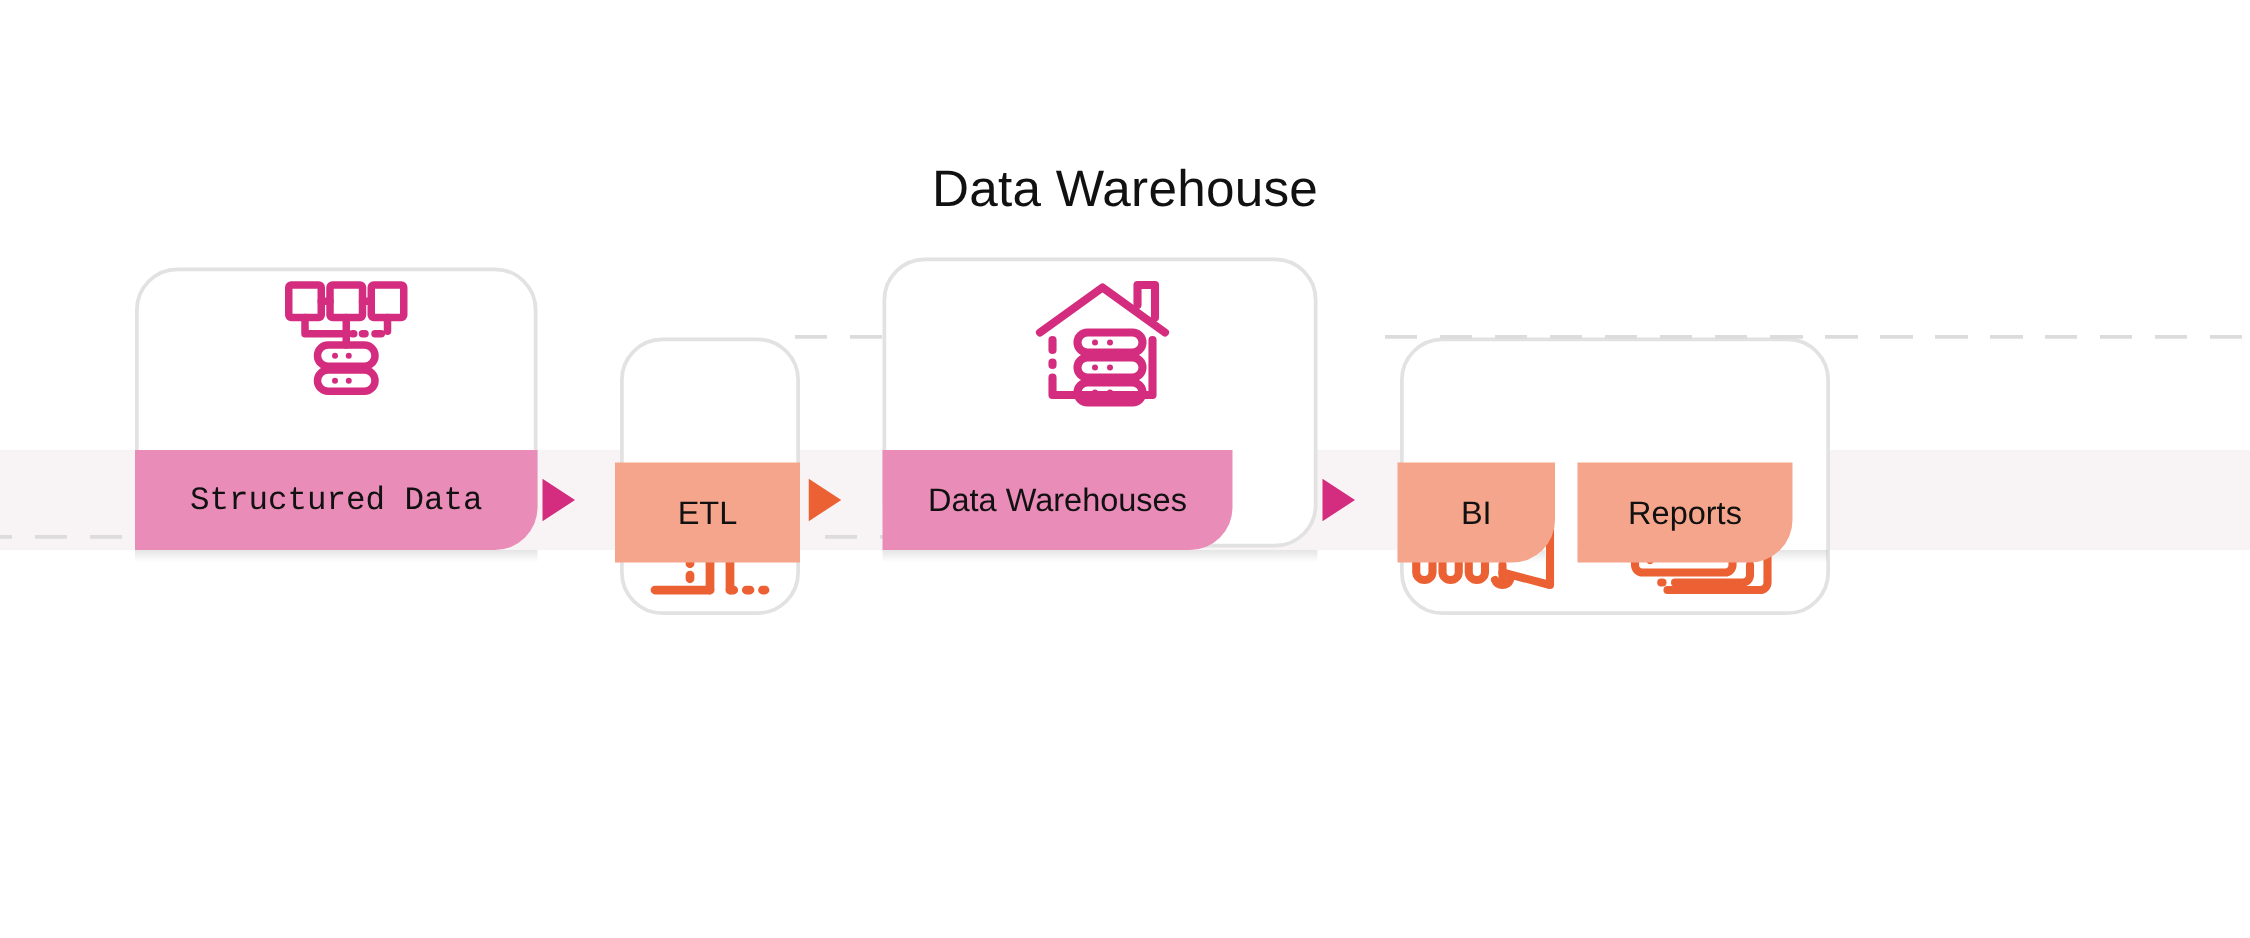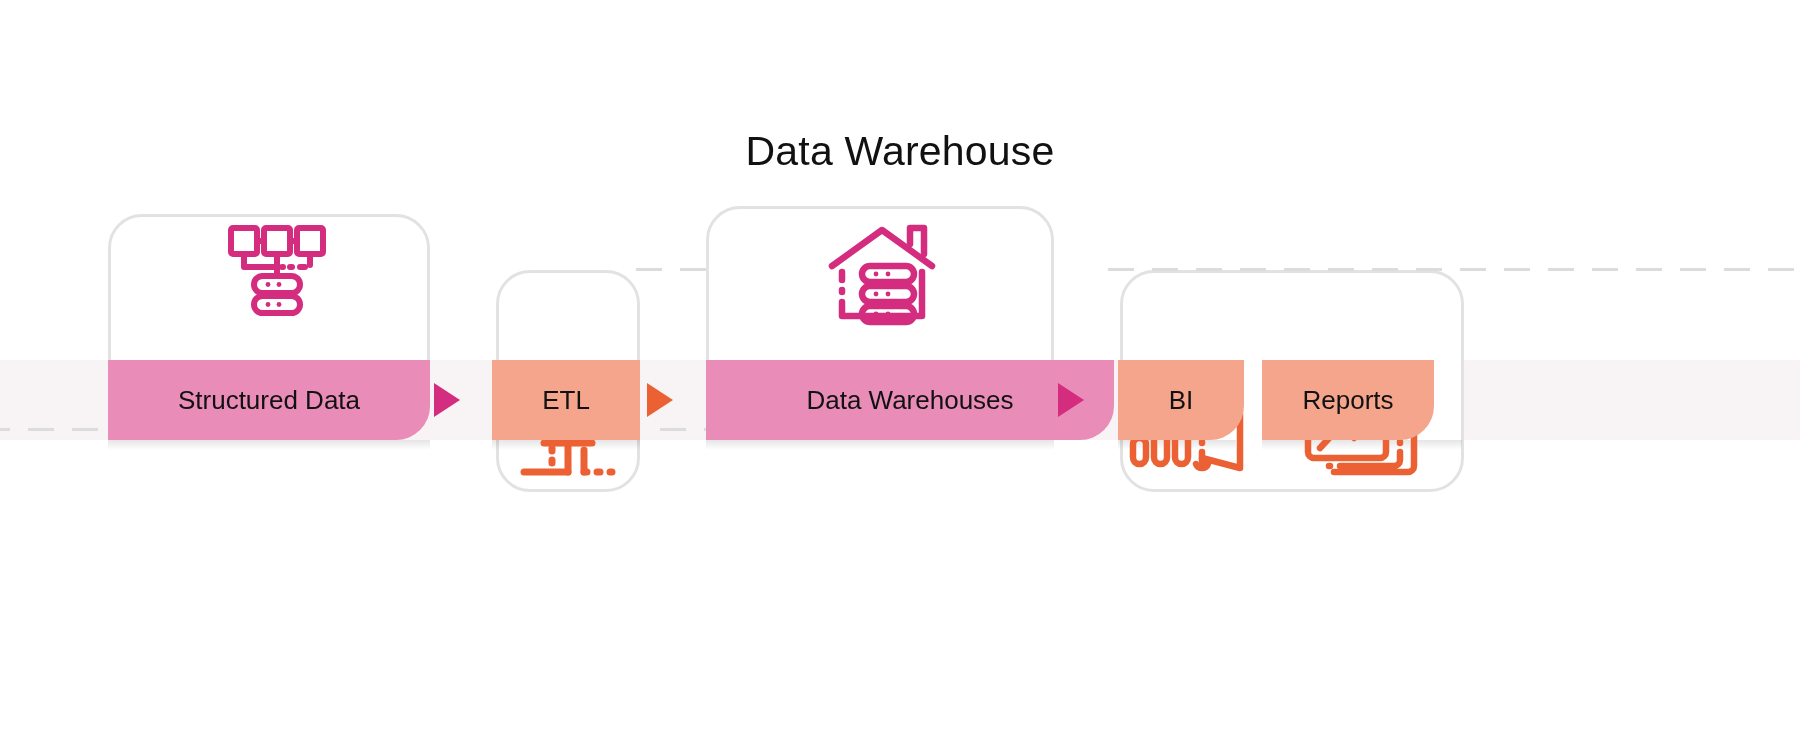--- a/index.html
+++ b/index.html
@@ -61,21 +61,21 @@
     height: 80px;
     display: flex;
     align-items: center;
     justify-content: center;
     color: #111111;
     font-size: 26px;
     white-space: nowrap;
     z-index: 6;
   }
   .strip.pink  { background: #e98cb8; }
-  .strip.peach { background: #f5a58b; }
+  .strip.peach { background: #f5a58b; margin-top: 10px; }
 
   
   .strip.br { border-bottom-right-radius: 34px; }
 
   
   .icon {
     position: absolute;
     z-index: 5;
   }
 
@@ -129,21 +129,21 @@
       <path d="M70 43 L60 43" stroke-dasharray="2 7"></path>
       <rect x="32" y="52" width="46" height="17" rx="8.5"></rect>
       <rect x="32" y="72" width="46" height="17" rx="8.5"></rect>
       <circle cx="46" cy="60.5" r="2.4" fill="#d42d7f" stroke="none"></circle>
       <circle cx="57" cy="60.5" r="2.4" fill="#d42d7f" stroke="none"></circle>
       <circle cx="46" cy="80.5" r="2.4" fill="#d42d7f" stroke="none"></circle>
       <circle cx="57" cy="80.5" r="2.4" fill="#d42d7f" stroke="none"></circle>
     </svg>
   </div>
 
-  <div class="strip pink br" style="left:108px; width:322px;">Structured Data</div>
+  <div class="strip pink br" style="left:108px; width:322px;font-family:Liberation Mono, monospace;">Structured Data</div>
   <div class="strip-shadow" style="left:108px; width:322px;"></div>
 
   <div class="arrow pink" style="left:434px; top:383px;"></div>
 
   <div class="card" style="left:496px; top:270px; width:144px; height:222px;"></div>
 
   <div style="position:absolute; left:636px; top:268px; width:92px; height:3px;
               background:repeating-linear-gradient(to right,#dcdcdc 0 26px, transparent 26px 44px);"></div>
 
   <div class="strip peach" style="left:492px; width:148px;">ETL</div>
@@ -181,21 +181,21 @@
       <rect x="36" y="84" width="52" height="16" rx="8"></rect>
       <circle cx="50" cy="52" r="2.4" fill="#d42d7f" stroke="none"></circle>
       <circle cx="62" cy="52" r="2.4" fill="#d42d7f" stroke="none"></circle>
       <circle cx="50" cy="72" r="2.4" fill="#d42d7f" stroke="none"></circle>
       <circle cx="62" cy="72" r="2.4" fill="#d42d7f" stroke="none"></circle>
       <circle cx="50" cy="92" r="2.4" fill="#d42d7f" stroke="none"></circle>
       <circle cx="62" cy="92" r="2.4" fill="#d42d7f" stroke="none"></circle>
     </svg>
   </div>
 
-  <div class="strip pink br" style="left:706px; width:408px;">Data Warehouses</div>
+  <div class="strip pink br" style="left:706px; width:280px;">Data Warehouses</div>
   <div class="strip-shadow" style="left:706px; width:348px;"></div>
 
   <div class="arrow pink" style="left:1058px; top:383px;"></div>
 
   <div class="card" style="left:1120px; top:270px; width:344px; height:222px;"></div>
 
   <div style="position:absolute; left:1108px; top:268px; width:720px; height:3px;
               background:repeating-linear-gradient(to right,#dcdcdc 0 26px, transparent 26px 44px);"></div>
 
   <div class="strip peach br" style="left:1118px; width:126px;">BI</div>

